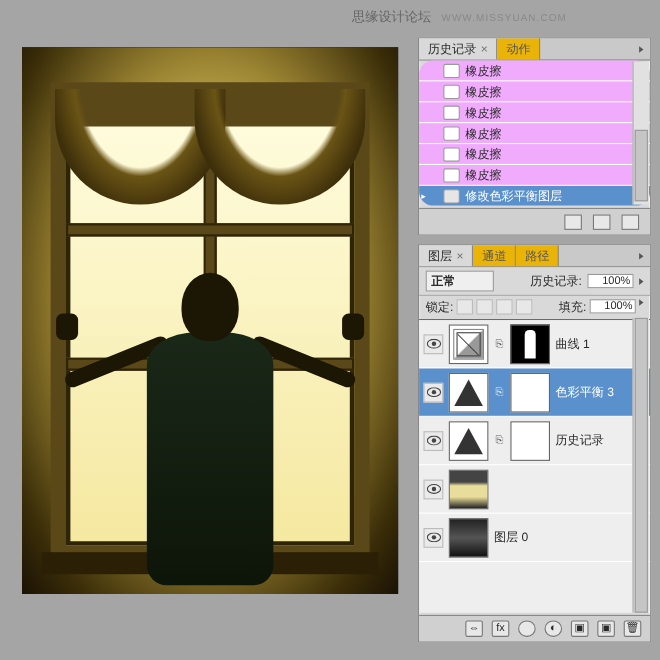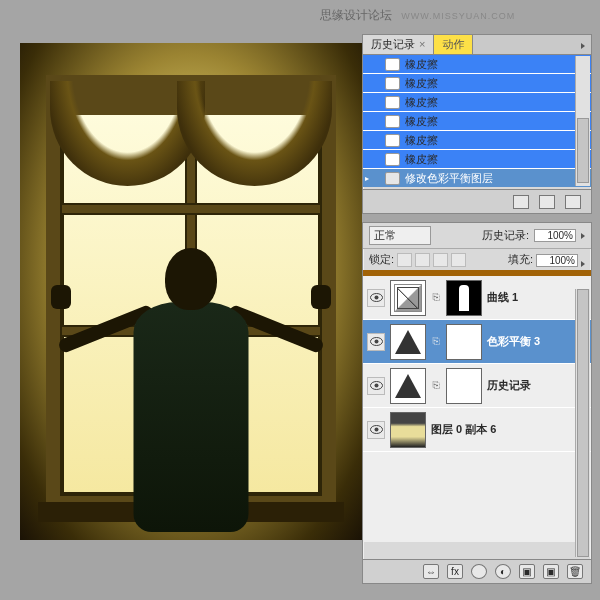--- a/index.html
+++ b/index.html
@@ -19,65 +19,65 @@
   .swag.l{ left:0; } .swag.r{ right:0; }
   .sill { position:absolute; left:18px; right:18px; bottom:18px; height:20px; background:#2b2006; }
   .person { position: absolute; left: 50%; bottom: 0; transform: translateX(-50%); width: 210px; height: 310px; }
   .head { position: absolute; top: 18px; left: 50%; transform: translateX(-50%); width: 52px; height: 62px; border-radius: 50% 50% 45% 45%; background: #1c1604; }
   .torso { position: absolute; top: 72px; left: 50%; transform: translateX(-50%); width: 115px; height: 230px; background: linear-gradient(#1a2818, #0d1508); border-radius: 45px 45px 18px 18px / 30px 30px 18px 18px; }
   .arm { position: absolute; top: 92px; width: 100px; height: 14px; background: #1c1604; border-radius: 8px; }
   .arm.l { left: -30px; transform: rotate(-22deg); } .arm.r { right: -30px; transform: rotate(22deg); }
   .hand { position:absolute; top:55px; width:20px; height:24px; background:#1c1604; border-radius:6px; }
   .hand.l{ left:-35px;} .hand.r{ right:-35px;}
 
-  .panel { position: absolute; right: 8px; width: 230px; background: #d9d9d9; border: 1px solid #888; font-size: 11px; color: #2a2a2a; box-shadow: 0 0 0 1px #efefef inset; }
+  .panel { position: absolute; right: 8px; width: 212px; background: #d9d9d9; border: 1px solid #888; font-size: 11px; color: #2a2a2a; box-shadow: 0 0 0 1px #efefef inset; }
   .history-panel { top: 34px; height: 180px; }
   .panel-tabs { display: flex; align-items: center; background: #c9c9c9; height: 20px; border-bottom: 1px solid #888; }
   .tab { padding: 2px 8px; border-right: 1px solid #888; background: #d9d9d9; cursor: default; }
-  .tab.inactive { background: #fde047; color: #555; }
+  .tab.inactive { background: #eab308; color: #555; }
   .tab .x { margin-left: 4px; color: #777; }
   .panel-menu { margin-left: auto; padding: 0 6px; }
 
-  .hist-list { background: #3b82f6; max-height: 132px; overflow: hidden; }
+  .hist-list { background: #f0abfc; max-height: 132px; overflow: hidden; border-radius: 13px; }
   .hist-row { display: flex; align-items: center; height: 19px; border-bottom: 1px solid #fff; padding-left: 22px; gap: 5px; }
   .hist-row.sel { background: #5a91cd; color: #fff; }
   .hist-row .flag { position: absolute; left: 2px; width: 10px; font-size: 8px; }
   .hist-icon { width: 15px; height: 13px; background: #fff; border: 1px solid #999; border-radius: 2px; }
   .hist-icon.sel { background:#e6e6e6; }
   .scroll-v { position: absolute; right: 1px; top: 21px; width: 15px; bottom: 27px; background: #e1e1e1; border-left: 1px solid #aaa; }
   .scroll-thumb { position: absolute; left: 1px; right: 1px; background: #c5c5c5; border: 1px solid #999; }
   .panel-footer { position: absolute; left: 0; right: 0; bottom: 0; height: 24px; background: #d0d0d0; border-top: 1px solid #888; display: flex; align-items: center; justify-content: flex-end; gap: 10px; padding: 0 10px; }
   .ftr-icon { width: 16px; height: 14px; border: 1px solid #777; background: #e8e8e8; }
 
   .layers-panel { top: 222px; height: 362px; }
   .lopt { display: flex; align-items: center; padding: 3px 6px; gap: 5px; background: #d9d9d9; border-bottom: 1px solid #aaa; }
   .select { background: #efefef; border: 1px solid #999; padding: 1px 4px; font-size: 11px; flex: 0 0 auto; }
-  .select.mode { width: 62px; }
+  .select.mode { width: 62px; font-weight: bold; }
   .pct { width: 42px; background: #fff; border: 1px solid #999; padding: 0 2px; font-size: 10px; text-align: right; }
   .tri { display:inline-block; width:0;height:0; border-left:4px solid #555; border-top:3px solid transparent; border-bottom:3px solid transparent; }
-  .lockrow { display:flex; align-items:flex-end; padding:3px 6px; gap:3px; border-bottom:6px solid #a16207; }
+  .lockrow { display:flex; align-items:flex-start; padding:3px 6px; gap:3px; border-bottom:1px solid #a16207; }
   .lockrow .li { width:15px; height:14px; border:1px solid #bbb; background:#e8e8e8; }
 
   .layer-list { background: #eee; height: 266px; }
   .layer { display: flex; align-items: center; min-height: 44px; border-bottom: 1px solid #fff; padding: 3px 4px; gap: 5px; position: relative; }
   .layer.sel { background: #5a91cd; color: #fff; }
   .eye { width: 18px; height: 18px; display: flex; align-items: center; justify-content: center; border: 1px solid #bbb; background: #eaeaea; }
   .eye svg { width: 13px; height: 9px; }
   .thumb { width: 36px; height: 36px; border: 1px solid #666; background: #fff; flex-shrink: 0; display:flex; align-items:center; justify-content:center; }
   .thumb.mask { background: #fff; }
   .thumb.blackmask { background:#000; position:relative; }
   .thumb.blackmask::after { content:""; position:absolute; top:4px; left:12px; width:10px; height:26px; background:#fff; border-radius:4px 4px 0 0; }
   .thumb .adj-curve { width:28px; height:28px; background:linear-gradient(135deg,#fff 48%,#999 52%); border:1px solid #888; position:relative; }
   .thumb .adj-curve::after{ content:""; position:absolute; inset:2px; border:1px solid #444; border-radius:0; background: linear-gradient(45deg, transparent 45%, #333 48%, transparent 51%);}
   .thumb .adj-lev { width:0;height:0; border-left:13px solid transparent; border-right:13px solid transparent; border-bottom:24px solid #333; }
   .thumb .tiny-img { width:100%; height:100%; background: linear-gradient(#444 30%, #e8dd9a 40%, #e8dd9a 70%, #222 100%); }
   .thumb .tiny-img.dark { background: linear-gradient(#222, #555, #111); }
   .link-ic { width:10px; font-size:9px; color:#555; text-align:center; }
   .layer.sel .link-ic { color:#eee; }
-  .lname { flex: 1; font-size: 11px; font-weight: bold; }
+  .lname { flex: 1; font-size: 11px; }
   .lyr-scroll { position:absolute; right:1px; top:66px; bottom:26px; width:15px; background:#e1e1e1; border-left:1px solid #aaa;}
 
   .lfooter { position:absolute; bottom:0; left:0; right:0; height:24px; background:#d0d0d0; border-top:1px solid #888; display:flex; align-items:center; justify-content:flex-end; gap:8px; padding:0 8px; }
   .lf-ic { width:16px; height:15px; border:1px solid #777; background:#e8e8e8; border-radius:2px; font-size:10px; text-align:center; line-height:13px; }
   .lf-ic.round { border-radius:50%; }
 
   .win-btns { position:absolute; right:12px; top:35px; display:flex; gap:4px; font-size:10px; color:#666;}
   .win-btns span { width:10px; text-align:center; cursor:pointer; }
 </style>
 </head>
@@ -158,20 +158,26 @@
       <div class="scroll-thumb" style="top:48%; height:50%;"></div>
     </div>
   <div class="panel-footer">
     <div class="ftr-icon"></div>
     <div class="ftr-icon"></div>
     <div class="ftr-icon"></div>
   </div>
 </div>
 
 <div class="panel layers-panel">
+  <div class="panel-tabs">
+    <div class="tab"><span>图层</span><span class="x">×</span></div>
+    <div class="tab inactive"><span>通道</span></div>
+    <div class="tab inactive"><span>路径</span></div>
+    <div class="panel-menu"><span class="tri"></span></div>
+  </div>
   <div class="lopt">
     <div class="select mode"><span>正常</span></div>
     <span style="flex:1"></span>
     <span>历史记录:</span>
     <div class="pct"><span>100%</span></div>
     <span class="tri"></span>
   </div>
   <div class="lockrow">
     <span>锁定:</span>
     <div class="li"></div>
@@ -230,21 +236,32 @@
     <div class="layer">
       <div class="eye">
           <svg viewBox="0 0 13 9">
             <ellipse cx="6.5" cy="4.5" rx="6" ry="4" fill="none" stroke="#444"></ellipse>
             <circle cx="6.5" cy="4.5" r="2" fill="#444"></circle>
           </svg>
         </div>
       <div class="thumb">
           <div class="tiny-img"></div>
         </div>
-      <span class="lname">图层 0 副本 6</span>
+    </div>
+    <div class="layer">
+      <div class="eye">
+          <svg viewBox="0 0 13 9">
+            <ellipse cx="6.5" cy="4.5" rx="6" ry="4" fill="none" stroke="#444"></ellipse>
+            <circle cx="6.5" cy="4.5" r="2" fill="#444"></circle>
+          </svg>
+        </div>
+      <div class="thumb">
+          <div class="tiny-img dark"></div>
+        </div>
+      <span class="lname">图层 0</span>
     </div>
   </div>
   <div class="lyr-scroll">
       <div class="scroll-thumb" style="top:0; height:100%;"></div>
     </div>
 
   <div class="lfooter">
     <div class="lf-ic">⇔</div>
     <div class="lf-ic">fx</div>
     <div class="lf-ic round"></div>

